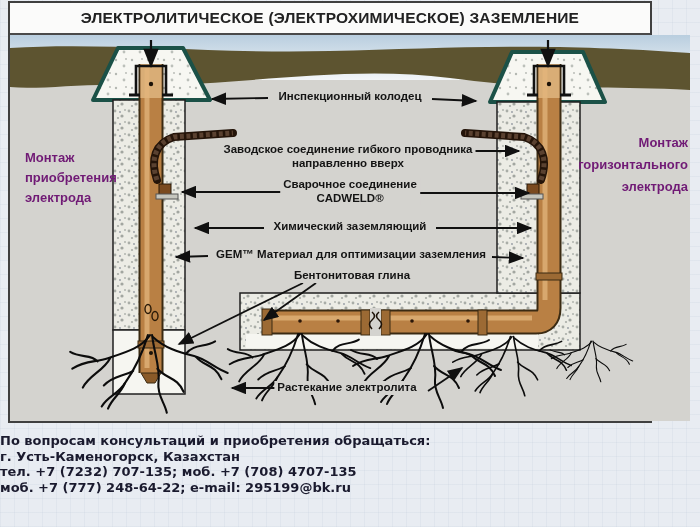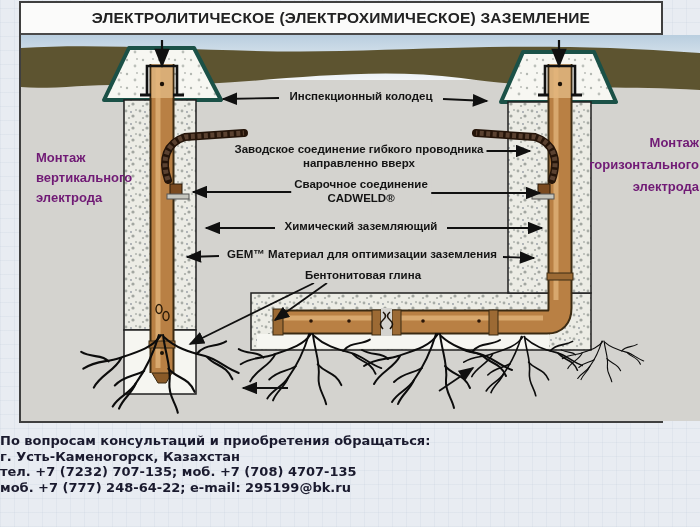--- a/index.html
+++ b/index.html
@@ -6,21 +6,21 @@
   .stage{
     position:relative;width:700px;height:527px;overflow:hidden;
     background:#e8ecf2;
     background-image:
       repeating-linear-gradient(0deg, rgba(185,198,214,.18) 0 1px, transparent 1px 14px),
       repeating-linear-gradient(90deg, rgba(185,198,214,.18) 0 1px, transparent 1px 14px);
     font-family:"Liberation Sans", sans-serif;
   }
   .frame{
     position:absolute;left:8px;top:1px;width:644px;height:422px;
-    border:2px solid #3f3f3f;box-sizing:border-box;background:#d4d3cf;margin-left:11px;
+    border:2px solid #3f3f3f;box-sizing:border-box;background:#d4d3cf;
   }
   .titlebar{
     height:30px;line-height:30px;background:#fbfbfa;border-bottom:2px solid #4a4a4a;
     text-align:center;font-weight:bold;font-size:15.5px;letter-spacing:.2px;color:#222;
     white-space:nowrap;overflow:hidden;
   }
   .scene{position:absolute;left:0;top:32px;width:680px;height:386px;}
   .scene svg{position:absolute;left:0;top:0;}
   .callout{
     position:absolute;transform:translateX(-50%);
@@ -197,24 +197,27 @@
       </div>
       <div class="callout" style="left:340px;top:185px">
         <div>Химический заземляющий</div>
       </div>
       <div class="callout" style="left:341px;top:213px">
         <span>GEM™ Материал для оптимизации заземления</span>
       </div>
       <div class="callout" style="left:342px;top:234px">
         <span>Бентонитовая глина</span>
       </div>
+      <div class="callout" style="left:337px;top:346px">
+        <span>Растекание электролита</span>
+      </div>
 
       <div class="side-label" style="left:15px;top:113px">
         <div>Монтаж</div>
-        <div>вертикального</div>
+        <div>приобретения</div>
         <div>электрода</div>
       </div>
       <div class="side-label right" style="right:2px;top:97px">
         <div>Монтаж</div>
         <div>горизонтального</div>
         <div>электрода</div>
       </div>
     </div>
   </div>
 

